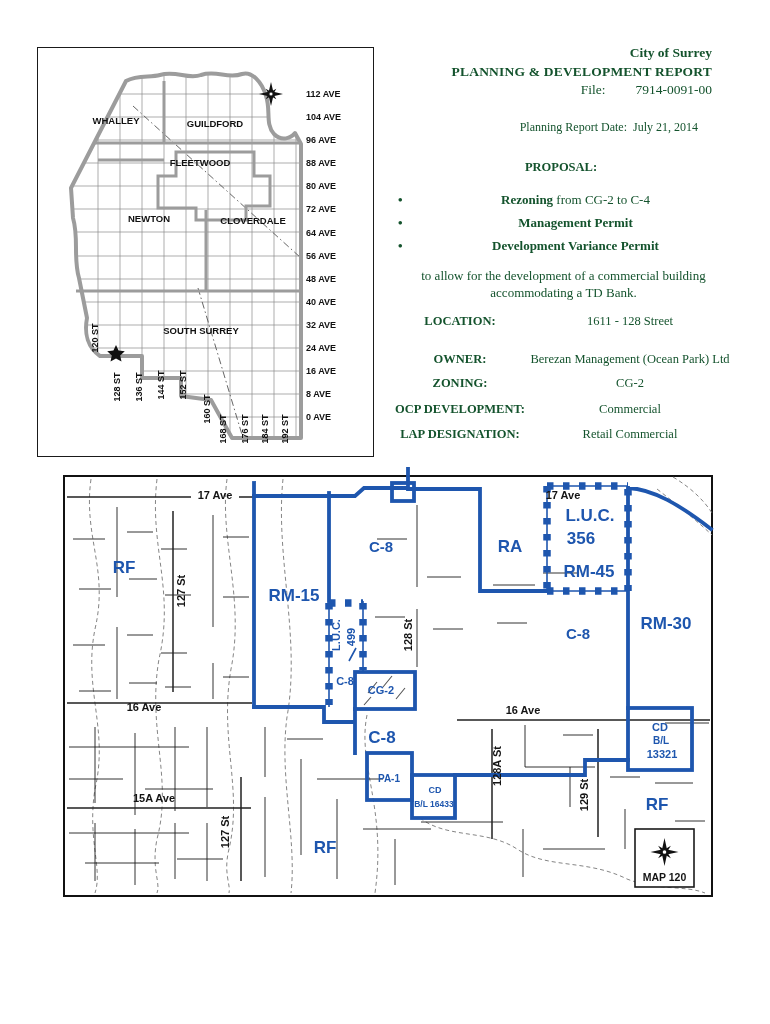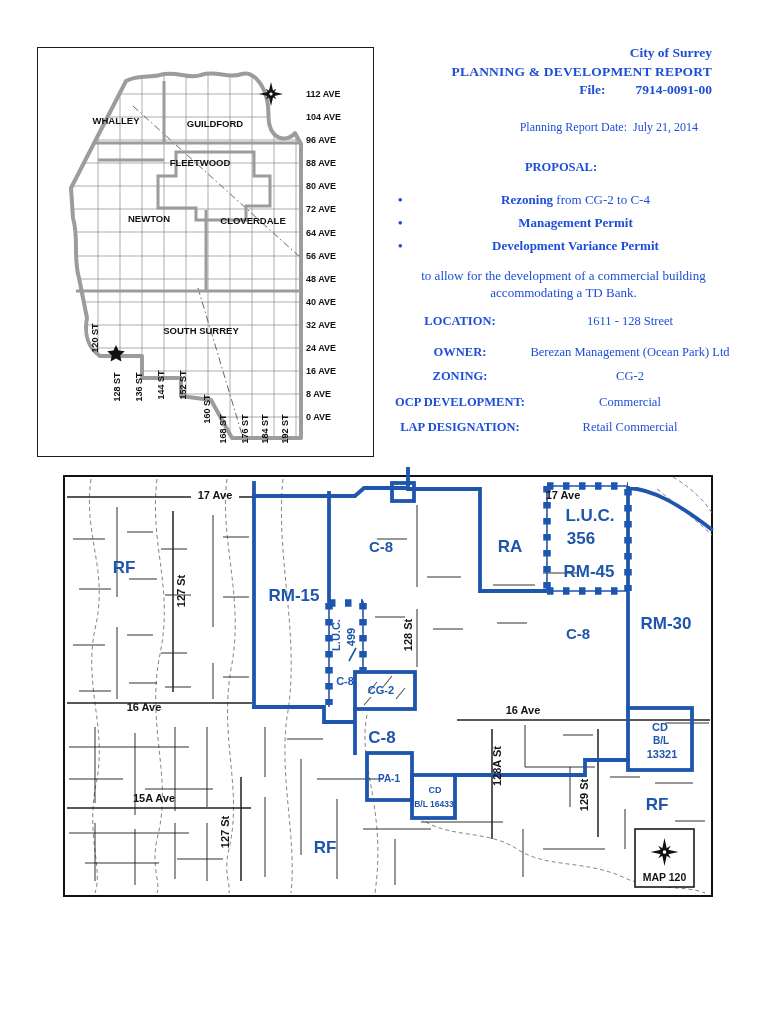--- a/index.html
+++ b/index.html
@@ -1,36 +1,36 @@
 <!DOCTYPE html>
 <html><head>
 <meta charset="utf-8">
 <style>
   html,body{margin:0;padding:0;background:#e8e8e8;}
   .page{position:relative;width:770px;height:1024px;background:#ffffff;margin:0 auto;
-        font-family:"Liberation Serif",serif;color:#1d4ed8;overflow:hidden;}
+        font-family:"Liberation Serif",serif;color:#14532d;overflow:hidden;}
   
   .hdr{position:absolute;top:44px;right:58px;text-align:right;line-height:18.5px;}
   .hdr .org{font-size:13.5px;font-weight:bold;}
   .hdr .ttl{font-size:13.5px;font-weight:bold;letter-spacing:.2px;}
-  .hdr .fileline{font-size:13.5px;font-weight:bold;}
+  .hdr .fileline{font-size:13.5px;font-weight:normal;}
   .hdr .fileline .num{display:inline-block;margin-left:30px;}
   .dateline{position:absolute;top:120px;right:72px;font-size:12px;}
   
   .body-col{position:absolute;left:391px;top:160px;width:340px;text-align:center;}
   .prop-h{font-size:12.5px;font-weight:bold;}
   ul.bullets{list-style:none;margin:13px 0 0 0;padding:0;}
   ul.bullets li{position:relative;padding-left:29px;font-size:13px;line-height:23px;}
   ul.bullets li .dot::before{content:"\2022";position:absolute;left:7px;font-weight:bold;}
   .desc{margin-top:11px;font-size:13px;line-height:16.5px;width:345px;}
   .details{margin-top:13px;}
   .drow{display:flex;font-size:12.5px;line-height:15.5px;}
   .drow .dl{width:138px;font-weight:bold;flex:none;}
   .drow .dv{width:205px;}
-  .drow.m1{margin-top:4px}.drow.m2{margin-top:15px}.drow.m3{margin-top:9px}
+  .drow.m1{margin-top:4px}.drow.m2{margin-top:22px}.drow.m3{margin-top:9px}
   .drow.m4{margin-top:10px}.drow.m5{margin-top:10px}
   
   .locmap{position:absolute;left:37px;top:47px;width:335px;height:408px;border:1.5px solid #1a1a1a;background:#fff;}
   .zonmap{position:absolute;left:63px;top:475px;width:646px;height:418px;border:2.5px solid #111;background:#fff;}
   svg{display:block;overflow:visible;}
   
   .p{stroke:#1c1c1c;stroke-width:.9;fill:none;}
   .rd{stroke:#222;stroke-width:1.5;fill:none;}
   .c{stroke:#858585;stroke-width:1;fill:none;stroke-dasharray:4 3;}
   .b{stroke:#1e56ae;stroke-width:3.8;fill:none;stroke-linecap:square;}

